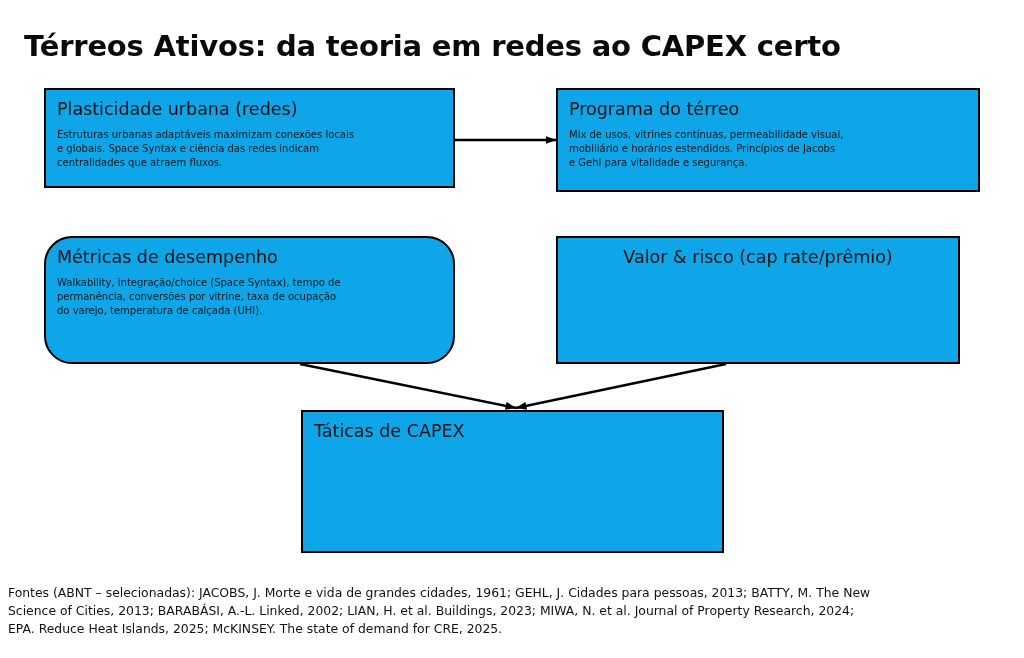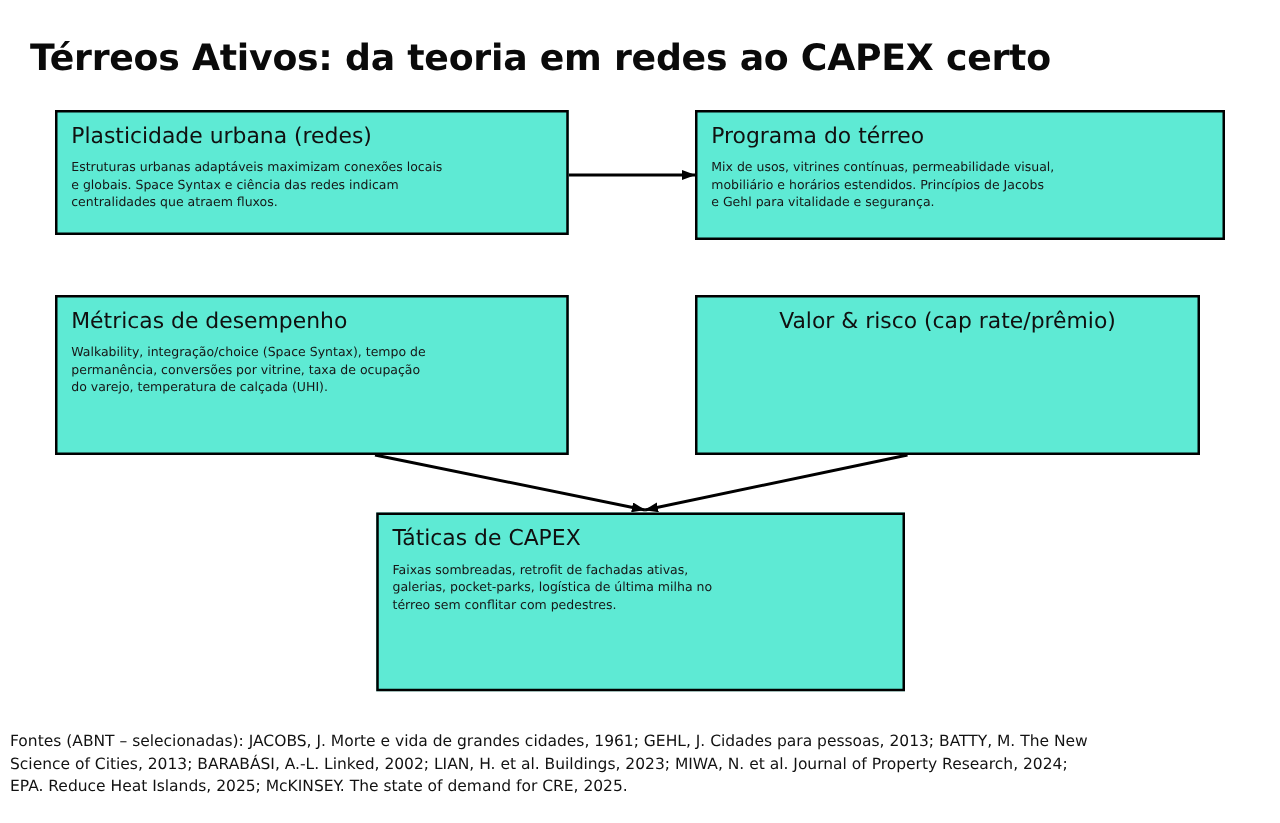--- a/index.html
+++ b/index.html
@@ -26,41 +26,41 @@
     font-weight: bold;
     letter-spacing: -0.2px;
     line-height: 1.15;
     white-space: nowrap;
     color: #0a0a0a;
   }
   .node {
     position: absolute;
     box-sizing: border-box;
     border: 2.5px solid #000000;
-    background: #5eead4;
+    background: #0ea5e9;
     padding: 9px 11px 8px 11px;
     overflow: hidden;
   }
   .node-title {
     font-size: 17.5px;
     font-weight: normal;
     line-height: 1.25;
     color: #101010;
     margin-bottom: 7px;
     white-space: nowrap;
   }
   .node-body {
     font-size: 10px;
     line-height: 1.42;
     color: #161616;
     white-space: pre-line;
   }
   #node-plasticidade { left: 44px;  top: 88px;  width: 411px; height: 100px; }
   #node-programa     { left: 556px; top: 88px;  width: 424px; height: 104px; }
-  #node-metricas     { left: 44px;  top: 236px; width: 411px; height: 128px; }
+  #node-metricas     { left: 44px;  top: 236px; width: 411px; height: 128px; border-radius: 28px; }
   #node-valor        { left: 556px; top: 236px; width: 404px; height: 128px; text-align: center; }
   #node-taticas      { left: 301px; top: 410px; width: 423px; height: 143px; }
   #edges {
     position: absolute;
     left: 0;
     top: 0;
     width: 1024px;
     height: 658px;
     pointer-events: none;
   }
@@ -113,22 +113,19 @@
 permanência, conversões por vitrine, taxa de ocupação
 do varejo, temperatura de calçada (UHI).</div>
   </div>
 
   <div class="node" id="node-valor">
     <div class="node-title">Valor &amp; risco (cap rate/prêmio)</div>
   </div>
 
   <div class="node" id="node-taticas">
     <div class="node-title">Táticas de CAPEX</div>
-    <div class="node-body">Faixas sombreadas, retrofit de fachadas ativas,
-galerias, pocket-parks, logística de última milha no
-térreo sem conflitar com pedestres.</div>
   </div>
 
   <div id="footer">Fontes (ABNT – selecionadas): JACOBS, J. Morte e vida de grandes cidades, 1961; GEHL, J. Cidades para pessoas, 2013; BATTY, M. The New
 Science of Cities, 2013; BARABÁSI, A.-L. Linked, 2002; LIAN, H. et al. Buildings, 2023; MIWA, N. et al. Journal of Property Research, 2024;
 EPA. Reduce Heat Islands, 2025; McKINSEY. The state of demand for CRE, 2025.</div>
 
 </div>
 
 </body></html>

